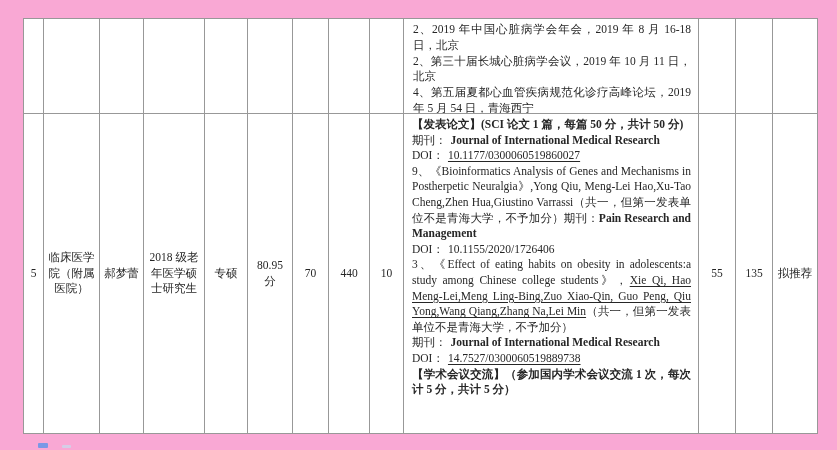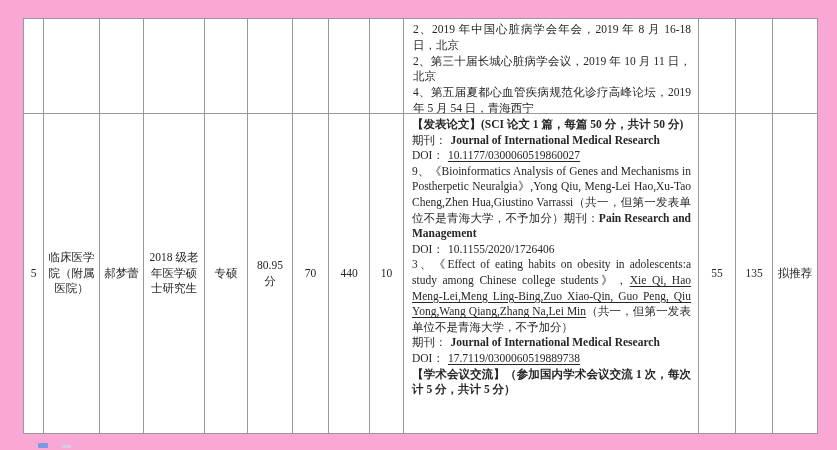--- a/index.html
+++ b/index.html
@@ -78,21 +78,21 @@
     <div class="cell center">440</div>
     <div class="cell center">10</div>
     <div class="cell text-cell detail-cell">
         <p><span class="b">【发表论文】(SCI 论文 1 篇，每篇 50 分，共计 50 分)</span></p>
         <p><span class="g">期刊：</span><span class="b">Journal of International Medical Research</span></p>
         <p><span class="g">DOI：</span><span class="u">10.1177/0300060519860027</span></p>
         <p><span>9、《Bioinformatics Analysis of Genes and Mechanisms in Postherpetic Neuralgia》,Yong Qiu, Meng-Lei Hao,Xu-Tao Cheng,Zhen Hua,Giustino Varrassi（共一，但第一发表单位不是青海大学，不予加分）期刊：</span><span class="b">Pain Research and Management</span></p>
         <p><span class="g">DOI：</span><span>10.1155/2020/1726406</span></p>
         <p><span>3、《Effect of eating habits on obesity in adolescents:a study among Chinese college students》，</span><span class="u">Xie Qi, Hao Meng-Lei,Meng Ling-Bing,Zuo Xiao-Qin, Guo Peng, Qiu Yong,Wang Qiang,Zhang Na,Lei Min</span><span>（共一，但第一发表单位不是青海大学，不予加分）</span></p>
         <p><span class="g">期刊：</span><span class="b">Journal of International Medical Research</span></p>
-        <p><span class="g">DOI：</span><span class="u">17.7119/0300060519889738</span></p>
+        <p><span class="g">DOI：</span><span class="u">14.7527/0300060519889738</span></p>
         <p><span class="b">【学术会议交流】（参加国内学术会议交流 1 次，每次计 5 分，共计 5 分）</span></p>
       </div>
     <div class="cell center">55</div>
     <div class="cell center">135</div>
     <div class="cell center">拟推荐</div>
 
   </div>
 
   <span class="mark-blue"></span>
   <span class="mark-gray"></span>

